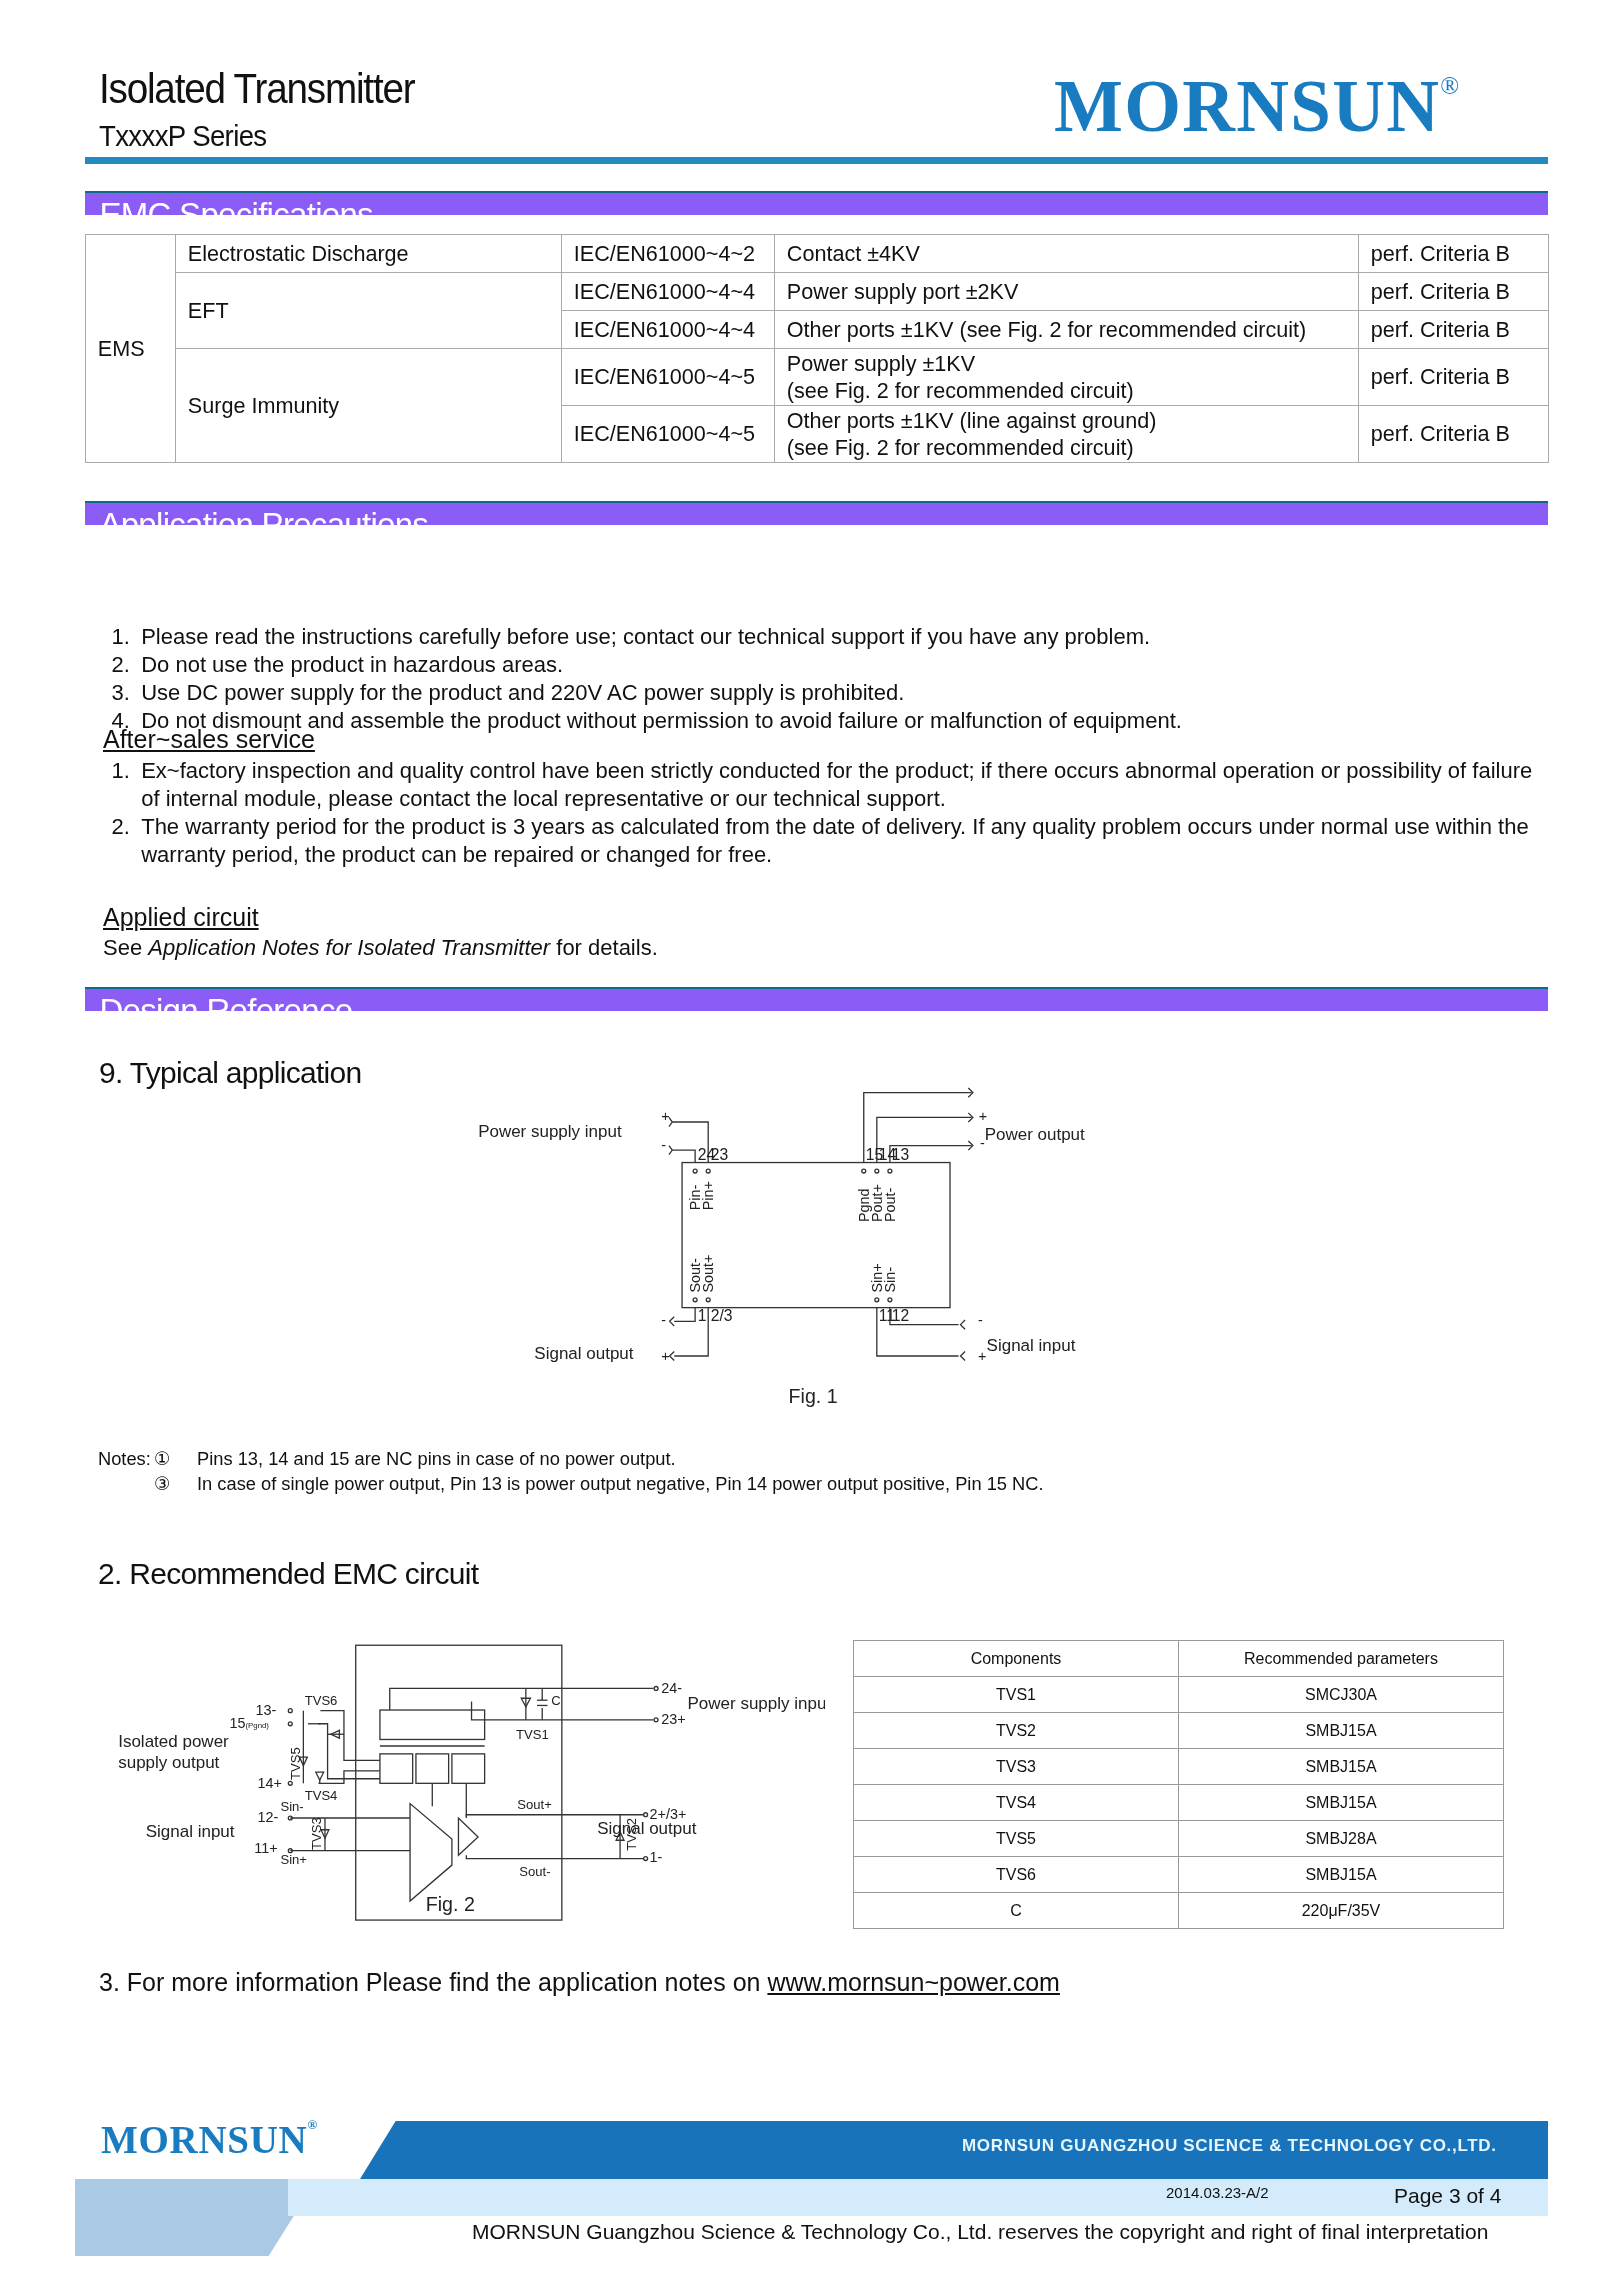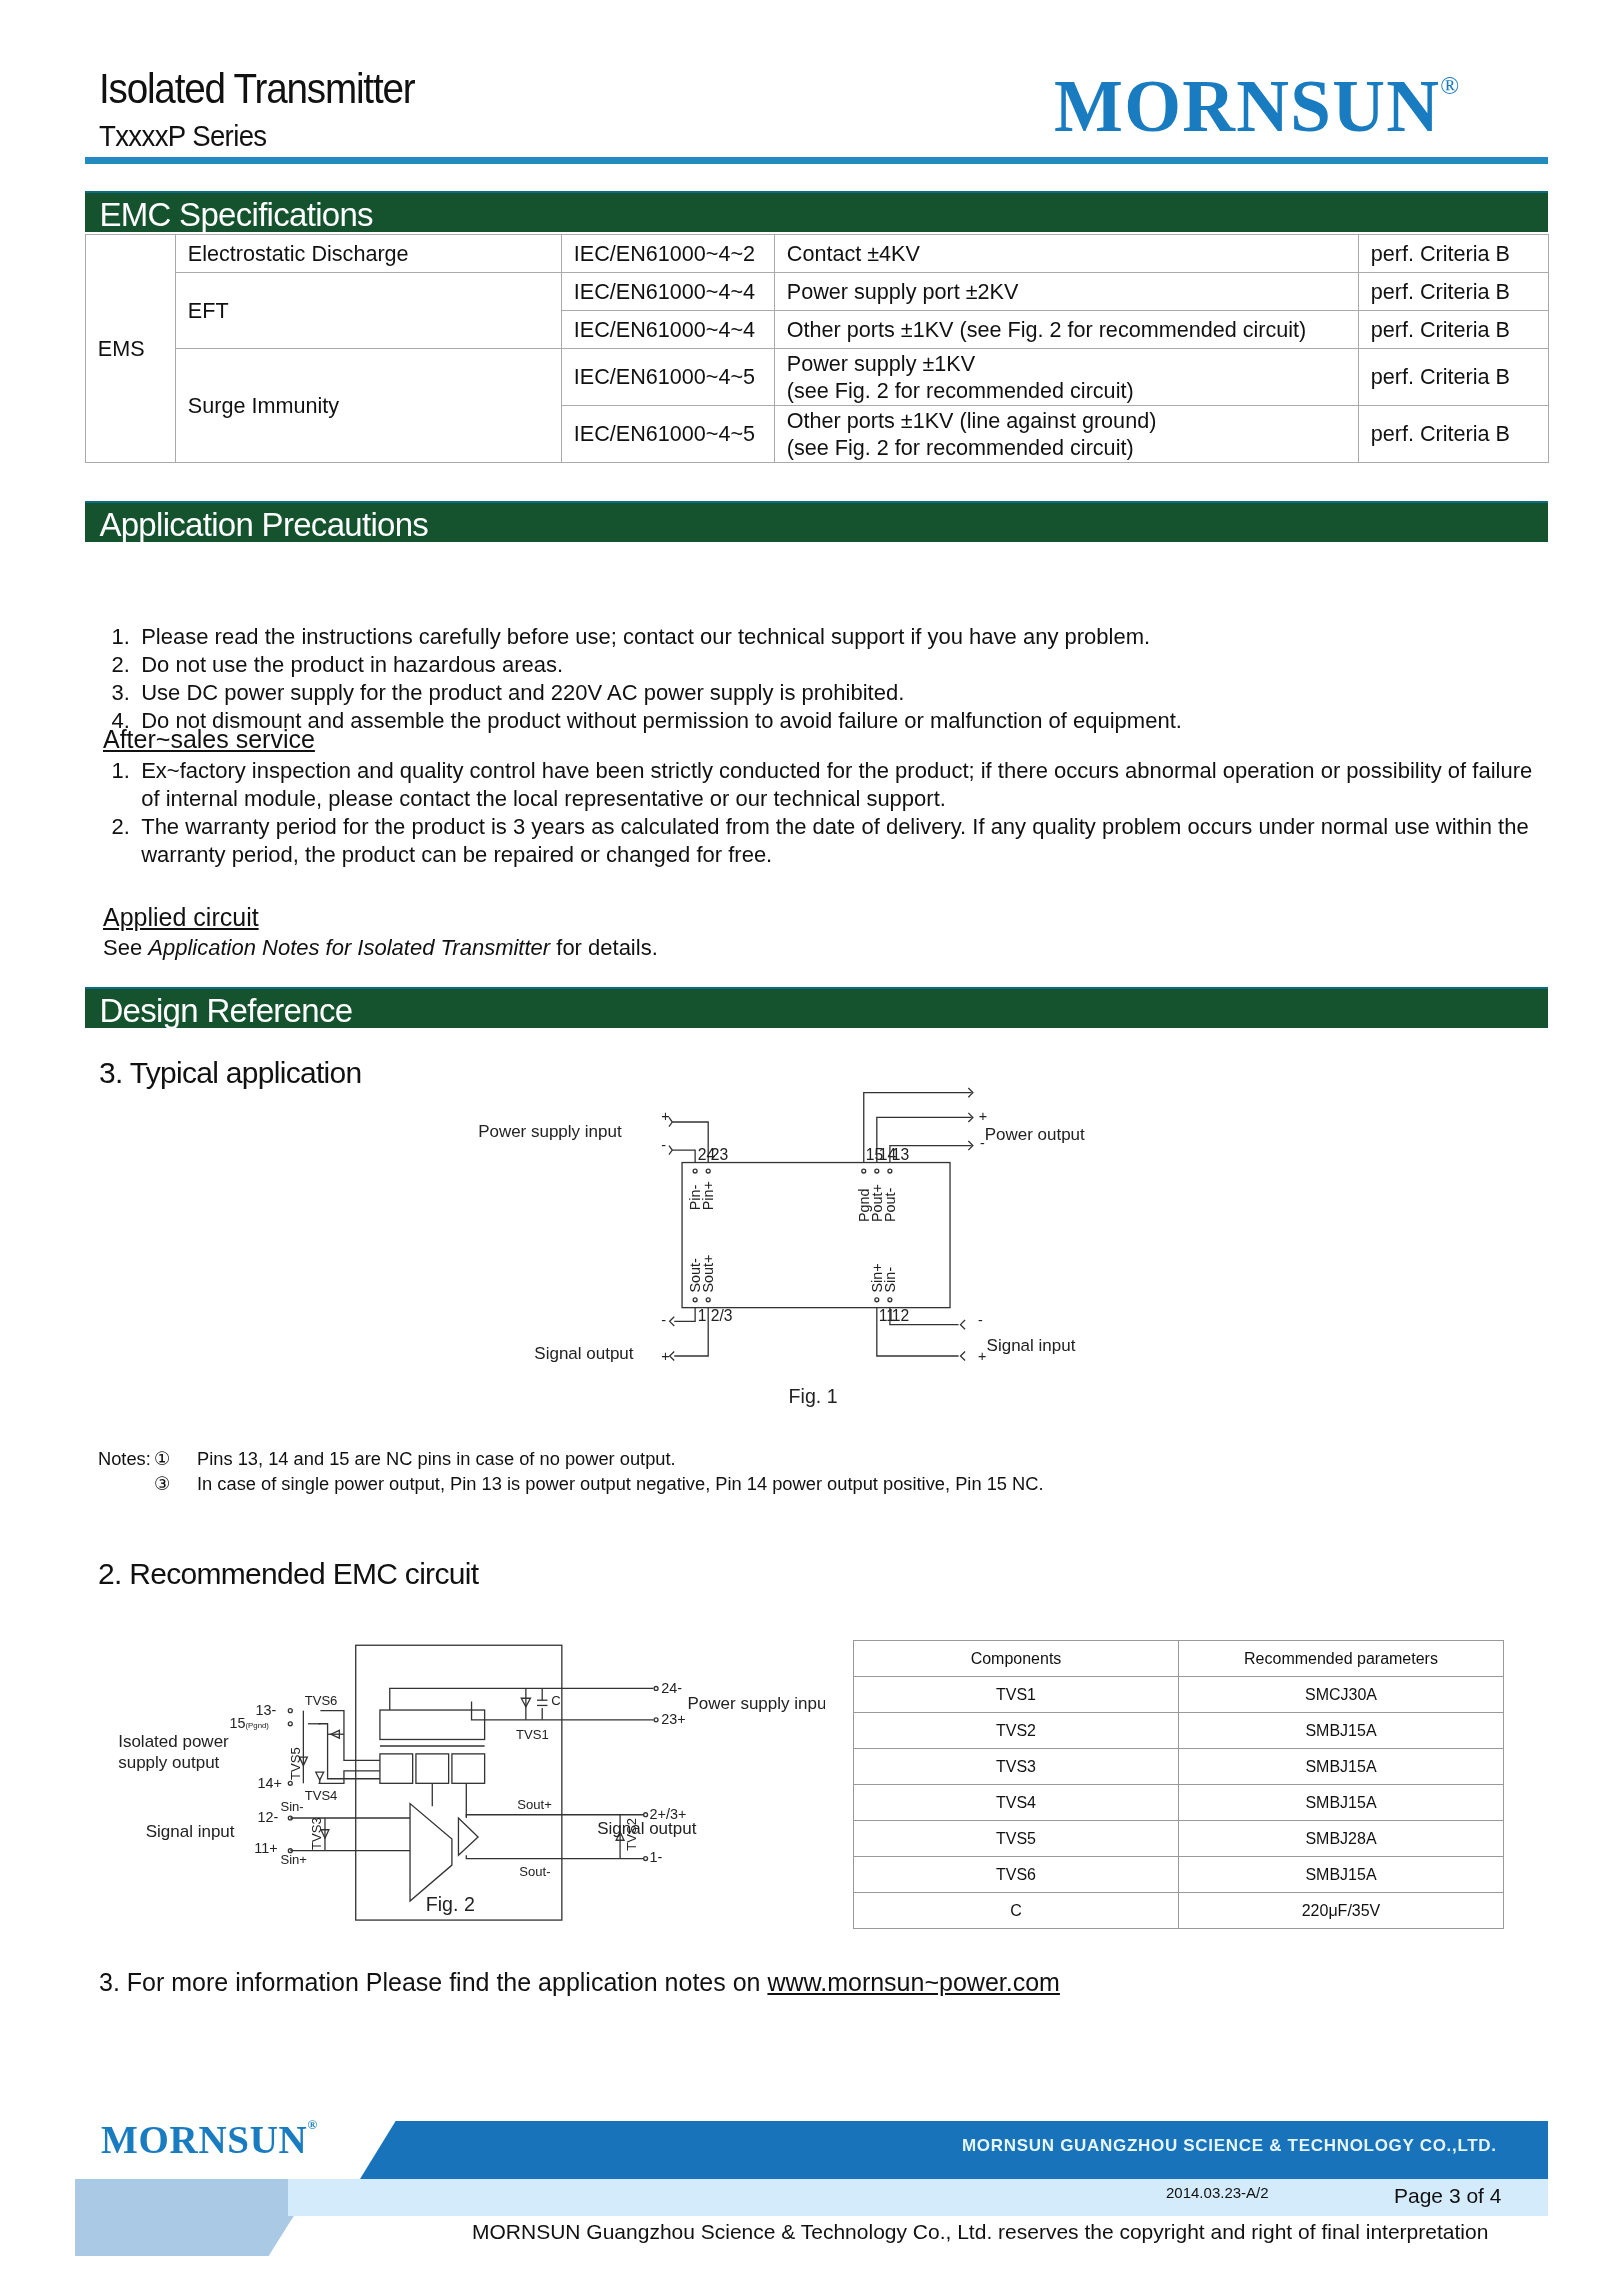--- a/index.html
+++ b/index.html
@@ -9,21 +9,21 @@
 
   
   .doc-title { left:99px; top:65px; font-size:42px; letter-spacing:-1.3px; transform:scaleX(0.92); transform-origin:left; }
   .doc-subtitle { left:99px; top:119px; font-size:30px; letter-spacing:-0.7px; transform:scaleX(0.92); transform-origin:left; }
   .logo { left:1054px; top:65px; font-family:"Liberation Serif","DejaVu Serif",serif; font-weight:bold;
           font-size:73px; color:#1a7cc0; letter-spacing:1.3px; }
   .logo sup { font-size:25px; vertical-align:top; position:relative; top:6.5px; font-weight:normal; }
   .header-rule { left:85px; top:157px; width:1463px; height:6.5px; background:linear-gradient(#2a85cc,#1d8fb5); }
 
   
-  .section-bar { left:85px; width:1463px; height:41px; background:#14532d;
+  .section-bar { left:85px; width:1463px; height:24px; background:#8b5cf6;
                  border-top:2.6px solid #0c6c86; box-sizing:border-box;padding-left:45px; }
   .section-bar span { position:absolute; left:14.4px; top:2.6px; font-size:33px; color:#fff; letter-spacing:-0.7px; }
 
   
   table.emc { position:absolute; left:85px; top:234px; width:1463px; border-collapse:collapse;
               font-size:21.6px; table-layout:fixed; }
   table.emc td { border:1.3px solid #aaa; padding:0 11.8px; vertical-align:middle; line-height:27.5px; }
 
   
   .p { font-size:22px; line-height:28px; }
@@ -132,21 +132,21 @@
     <li>The warranty period for the product is 3 years as calculated from the date of delivery. If any quality problem occurs under normal use within the warranty period, the product can be repaired or changed for free.</li>
   </ol>
 </div>
 
 <div class="abs subhead" style="left:103px; top:903px;">Applied circuit</div>
 <div class="abs p" style="left:103px; top:934px;"><span>See </span><i>Application Notes for Isolated Transmitter</i><span> for details.</span></div>
 
 <div class="abs section-bar" style="top:987px;">
   <span>Design Reference</span>
 </div>
-<div class="abs h2" style="left:99px; top:1056px;">3. Typical application</div>
+<div class="abs h2" style="left:99px; top:1056px;">9. Typical application</div>
 
 <svg class="abs" style="left:458px; top:1073px;" width="720" height="366" viewBox="0 0 1100 560">
   <g stroke="#333" stroke-width="2" fill="none">
     <rect x="342" y="137" width="410" height="222"></rect>
 
     <polyline points="322,68 327,75 322,82"></polyline>
     <polyline points="327,75 382,75 382,137"></polyline>
     <polyline points="322,111 327,118 322,125"></polyline>
     <polyline points="327,118 362,118 362,137"></polyline>
 

